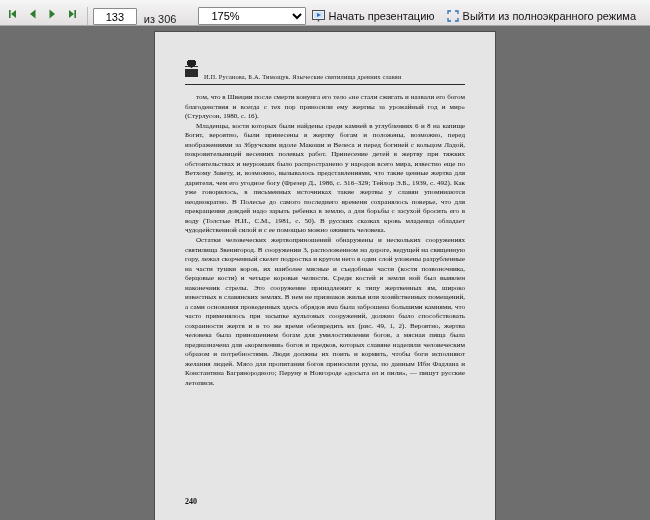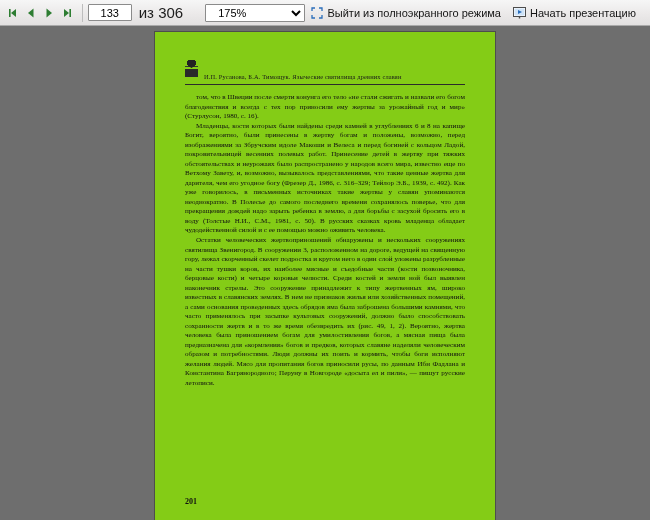--- a/index.html
+++ b/index.html
@@ -20,21 +20,21 @@
     display: flex;
     flex-direction: column;
   }
   
   .toolbar {
     height: 26px;
     min-height: 26px;
     background: linear-gradient(to bottom, #f6f6f6 0%, #eceaea 52%, #e2e0e0 100%);
     border-bottom: 1px solid #a9a9a9;
     display: flex;
-    align-items: center;
+    align-items: flex-end;
     padding: 0 4px;
     box-sizing: border-box;
     font-size: 11px;
     color: #1a1a1a;
     position: relative;
   }
   .nav-btn {
     width: 20px;
     height: 20px;
     display: flex;
@@ -58,21 +58,21 @@
     background: #ffffff;
     font-size: 11px;
     font-family: "Liberation Sans", sans-serif;
     text-align: center;
     color: #000;
     padding: 0;
     box-sizing: border-box;
     border-radius: 1px;
   }
   .of-label {
-    font-size: 15px;
+    font-size: 11px;
     color: #1c1c1c;
     margin: 0 22px 0 7px;
     white-space: nowrap;
   }
   .zoom-select {
     width: 126px;
     height: 18px;
     font-size: 11px;
     font-family: "Liberation Sans", sans-serif;
     border: 1px solid #8b8b8b;
@@ -103,21 +103,21 @@
   .viewer {
     flex: 1;
     background: #6e6e6e;
     position: relative;
     overflow: hidden;
     display: flex;
     justify-content: center;
   }
   .page {
     width: 340px;
-    background: #84cc16;
+    background: #e5e5e5;
     margin-top: 6px;
     box-shadow: 0 0 0 1px #4d4d4d;
     position: relative;
     box-sizing: border-box;
     padding: 26px 30px 10px 30px;
     height: calc(100% - 6px);
     overflow: hidden;
   }
   
   .runhead {
@@ -218,54 +218,54 @@
     <input class="page-input" type="text" value="133" style="">
 
     <span class="of-label">из 306</span>
 
     <select class="zoom-select">
       <option>175%</option>
     </select>
 
     <div class="toolbar-right">
       <div class="tb-action">
+        <svg width="13" height="12" viewBox="0 0 13 12">
+          <rect x="0.5" y="0.5" width="12" height="9" fill="#ffffff" stroke="#4d4d4d"></rect>
+          <rect x="1.5" y="1.5" width="10" height="7" fill="#cfe3f7"></rect>
+          <polygon points="5,3 9,5 5,7" fill="#2a6ebb"></polygon>
+          <rect x="5.8" y="9.5" width="1.4" height="2" fill="#4d4d4d"></rect>
+        </svg>
+        <span>Начать презентацию</span>
+      </div>
+      <div class="tb-action">
         <svg width="12" height="12" viewBox="0 0 12 12">
           <path d="M1,4 L1,1 L4,1" fill="none" stroke="#2a6ebb" stroke-width="1.3"></path>
           <path d="M8,1 L11,1 L11,4" fill="none" stroke="#2a6ebb" stroke-width="1.3"></path>
           <path d="M11,8 L11,11 L8,11" fill="none" stroke="#2a6ebb" stroke-width="1.3"></path>
           <path d="M4,11 L1,11 L1,8" fill="none" stroke="#2a6ebb" stroke-width="1.3"></path>
         </svg>
         <span>Выйти из полноэкранного режима</span>
       </div>
-      <div class="tb-action">
-        <svg width="13" height="12" viewBox="0 0 13 12">
-          <rect x="0.5" y="0.5" width="12" height="9" fill="#ffffff" stroke="#4d4d4d"></rect>
-          <rect x="1.5" y="1.5" width="10" height="7" fill="#cfe3f7"></rect>
-          <polygon points="5,3 9,5 5,7" fill="#2a6ebb"></polygon>
-          <rect x="5.8" y="9.5" width="1.4" height="2" fill="#4d4d4d"></rect>
-        </svg>
-        <span>Начать презентацию</span>
-      </div>
     </div>
   </div>
 
   <div class="viewer">
     <div class="page">
 
       <div class="runhead">
         <div class="runhead-emblem">
           <div class="fig"></div>
         </div>
         <div class="runhead-text">И.П. Русанова, Б.А. Тимощук. Языческие святилища древних славян</div>
       </div>
 
       <div class="body-text">
         <p>том, что в Швеции после смерти конунга его тело «не стали сжигать и назвали его богом благоденствия и всегда с тех пор приносили ему жертвы за урожайный год и мир» (Стурлусон, 1980, с. 16).</p>
         <p>Младенцы, кости которых были найдены среди камней в углублениях 6 и 8 на капище Богит, вероятно, были принесены в жертву богам и положены, возможно, перед изображениями за Збручским идоле Макоши и Велеса и перед богиней с кольцом Ладой, покровительницей весенних полевых работ. Принесение детей в жертву при тяжких обстоятельствах и неурожаях было распространено у народов всего мира, известно еще по Ветхому Завету, и, возможно, вызывалось представлениями, что такие ценные жертва для дарителя, чем его угодное богу (Фрезер Д., 1986, с. 316–329; Тейлор Э.Б., 1939, с. 492). Как уже говорилось, в письменных источниках такие жертвы у славян упоминаются неоднократно. В Полесье до самого последнего времени сохранялось поверье, что для прекращения дождей надо зарыть ребенка в землю, а для борьбы с засухой бросить его в воду (Толстые Н.И., С.М., 1981, с. 50). В русских сказках кровь младенца обладает чудодейственной силой и с ее помощью можно оживить человека.</p>
         <p>Остатки человеческих жертвоприношений обнаружены и нескольких сооружениях святилища Звенигород. В сооружении 3, расположенном на дороге, ведущей на священную гору, лежал скорченный скелет подростка и кругом него в один слой уложены разрубленные на части тушки коров, их наиболее мясные и съедобные части (кости позвоночника, берцовые кости) и четыре коровьи челюсти. Среди костей и земли ной был выявлен наконечник стрелы. Это сооружение принадлежит к типу жертвенных ям, широко известных в славянских землях. В нем не признаков жилья или хозяйственных помещений, а сами основания проведенных здесь обрядов яма была заброшена большими камнями, что часто применялось при засыпке культовых сооружений, должно было способствовать сохранности жертв и в то же время обезвредить их (рис. 49, 1, 2). Вероятно, жертва человека была приношением богам для умилостивления богов, а мясная пища была предназначена для «кормления» богов и предков, которых славяне наделяли человеческим образом и потребностями. Люди должны их поить и кормить, чтобы боги исполняют желания людей. Мясо для пропитания богов приносили русы, по данным Ибн Фадлана и Константина Багрянородного; Перуну в Новгороде «досыта ел и пили», — пишут русские летописи.</p>
       </div>
 
-      <div class="folio">201</div>
+      <div class="folio">240</div>
     </div>
     <div class="vscroll"></div>
   </div>
 
 </div>
 
 </body></html>

